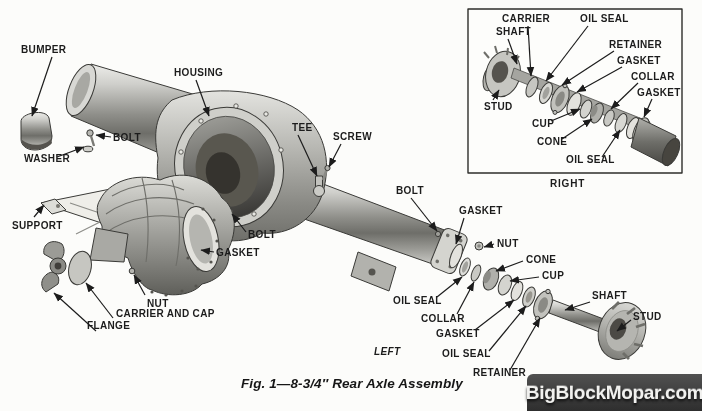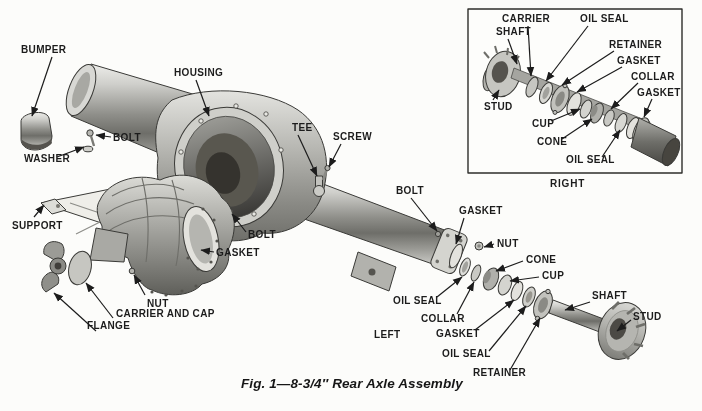--- a/index.html
+++ b/index.html
@@ -280,33 +280,34 @@
       <div class="lbl" style="left: 116px; top: 308px;">CARRIER AND CAP</div>
       <div class="lbl" style="left: 87px; top: 320px;">FLANGE</div>
       <div class="lbl" style="left: 396px; top: 185px;">BOLT</div>
       <div class="lbl" style="left: 459px; top: 205px;">GASKET</div>
       <div class="lbl" style="left: 497px; top: 238px;">NUT</div>
       <div class="lbl" style="left: 526px; top: 254px;">CONE</div>
       <div class="lbl" style="left: 542px; top: 270px;">CUP</div>
       <div class="lbl" style="left: 393px; top: 295px;">OIL SEAL</div>
       <div class="lbl" style="left: 421px; top: 313px;">COLLAR</div>
       <div class="lbl" style="left: 436px; top: 328px;">GASKET</div>
-      <div class="lbl" style="left: 374px; top: 329px;">LEFT</div>
+      <div class="lbl" style="left: 374px; top: 346px; font-style: italic;">LEFT</div>
       <div class="lbl" style="left: 442px; top: 348px;">OIL SEAL</div>
       <div class="lbl" style="left: 473px; top: 367px;">RETAINER</div>
       <div class="lbl" style="left: 592px; top: 290px;">SHAFT</div>
       <div class="lbl" style="left: 633px; top: 311px;">STUD</div>
       <div class="lbl" style="left: 502px; top: 13px;">CARRIER</div>
       <div class="lbl" style="left: 580px; top: 13px;">OIL SEAL</div>
       <div class="lbl" style="left: 496px; top: 26px;">SHAFT</div>
       <div class="lbl" style="left: 609px; top: 39px;">RETAINER</div>
       <div class="lbl" style="left: 617px; top: 55px;">GASKET</div>
       <div class="lbl" style="left: 631px; top: 71px;">COLLAR</div>
       <div class="lbl" style="left: 637px; top: 87px;">GASKET</div>
       <div class="lbl" style="left: 484px; top: 101px;">STUD</div>
       <div class="lbl" style="left: 532px; top: 118px;">CUP</div>
       <div class="lbl" style="left: 537px; top: 136px;">CONE</div>
       <div class="lbl" style="left: 566px; top: 154px;">OIL SEAL</div>
       <div class="lbl sub" style="left: 550px; top: 178px;">RIGHT</div>
     </div>
 
   <div class="caption">Fig. 1—8-3/4″ Rear Axle Assembly</div>
+  <div class="watermark">BigBlockMopar.com</div>
 </div>
 
 </body></html>

